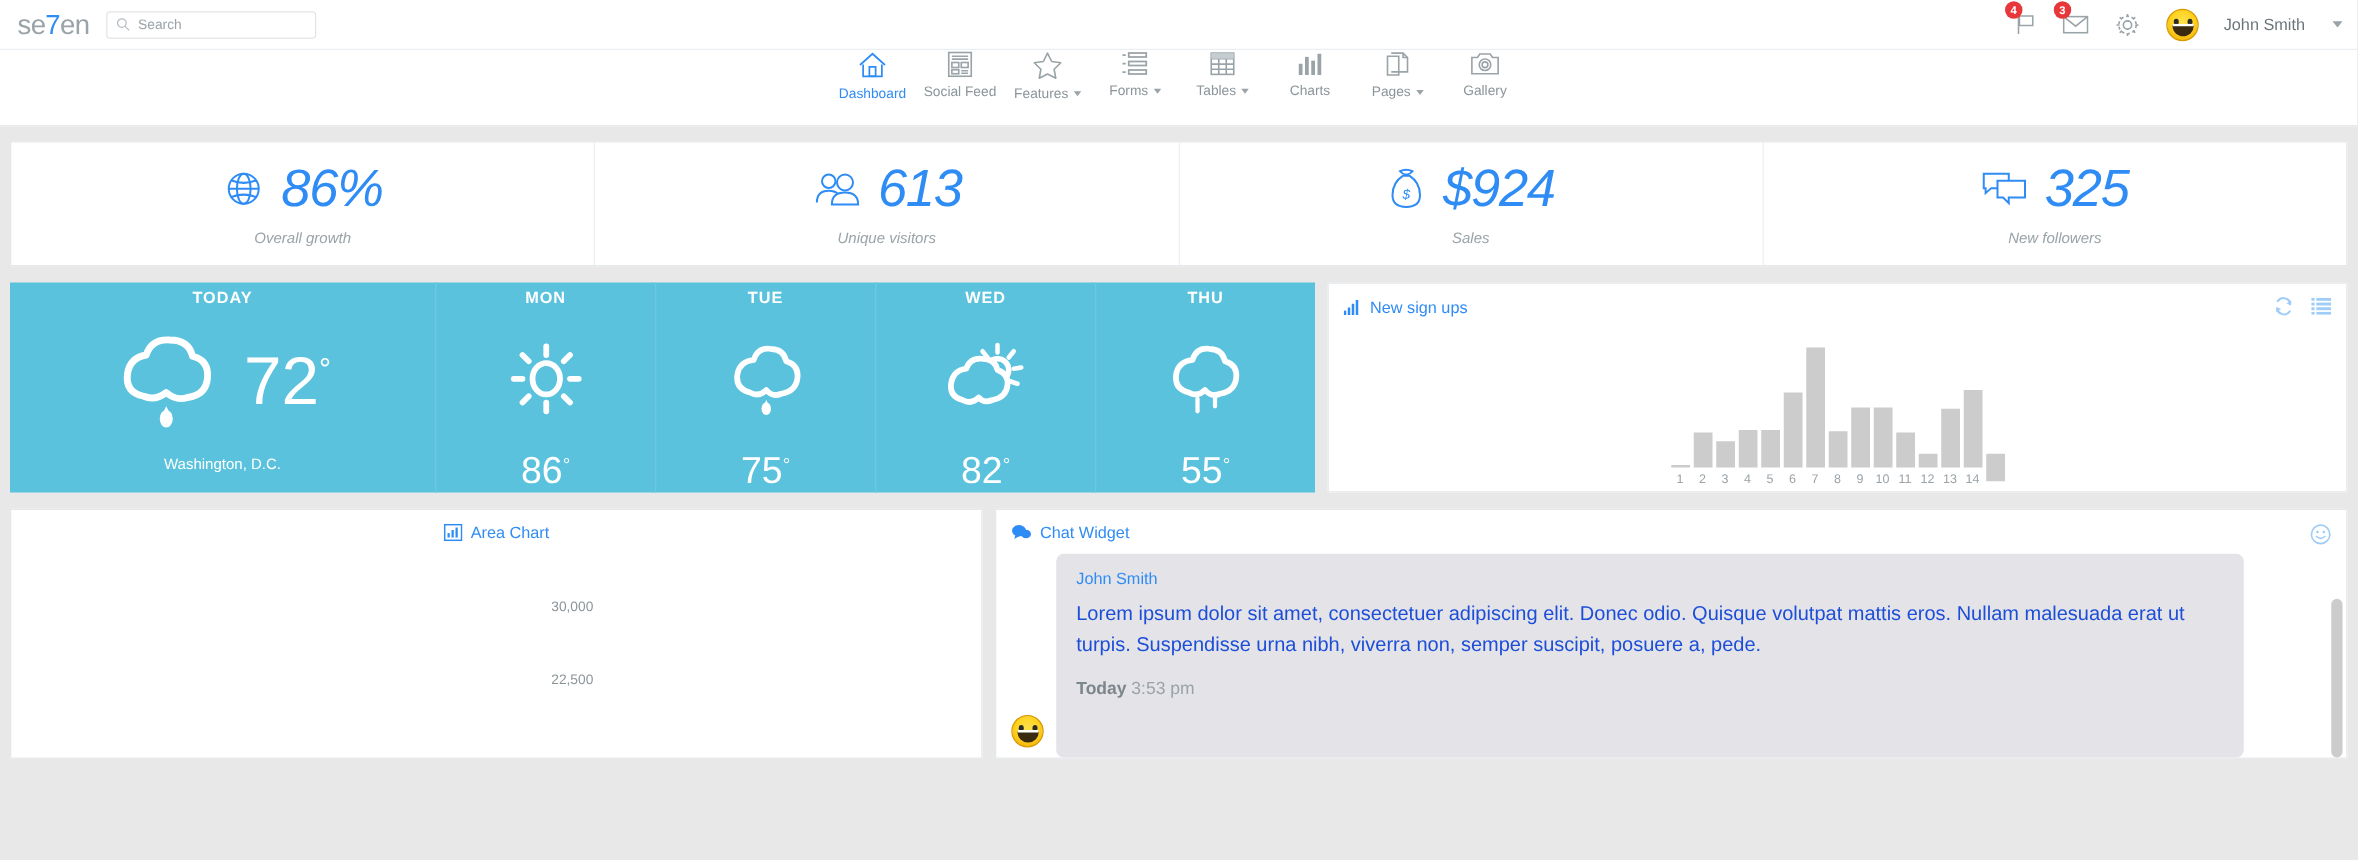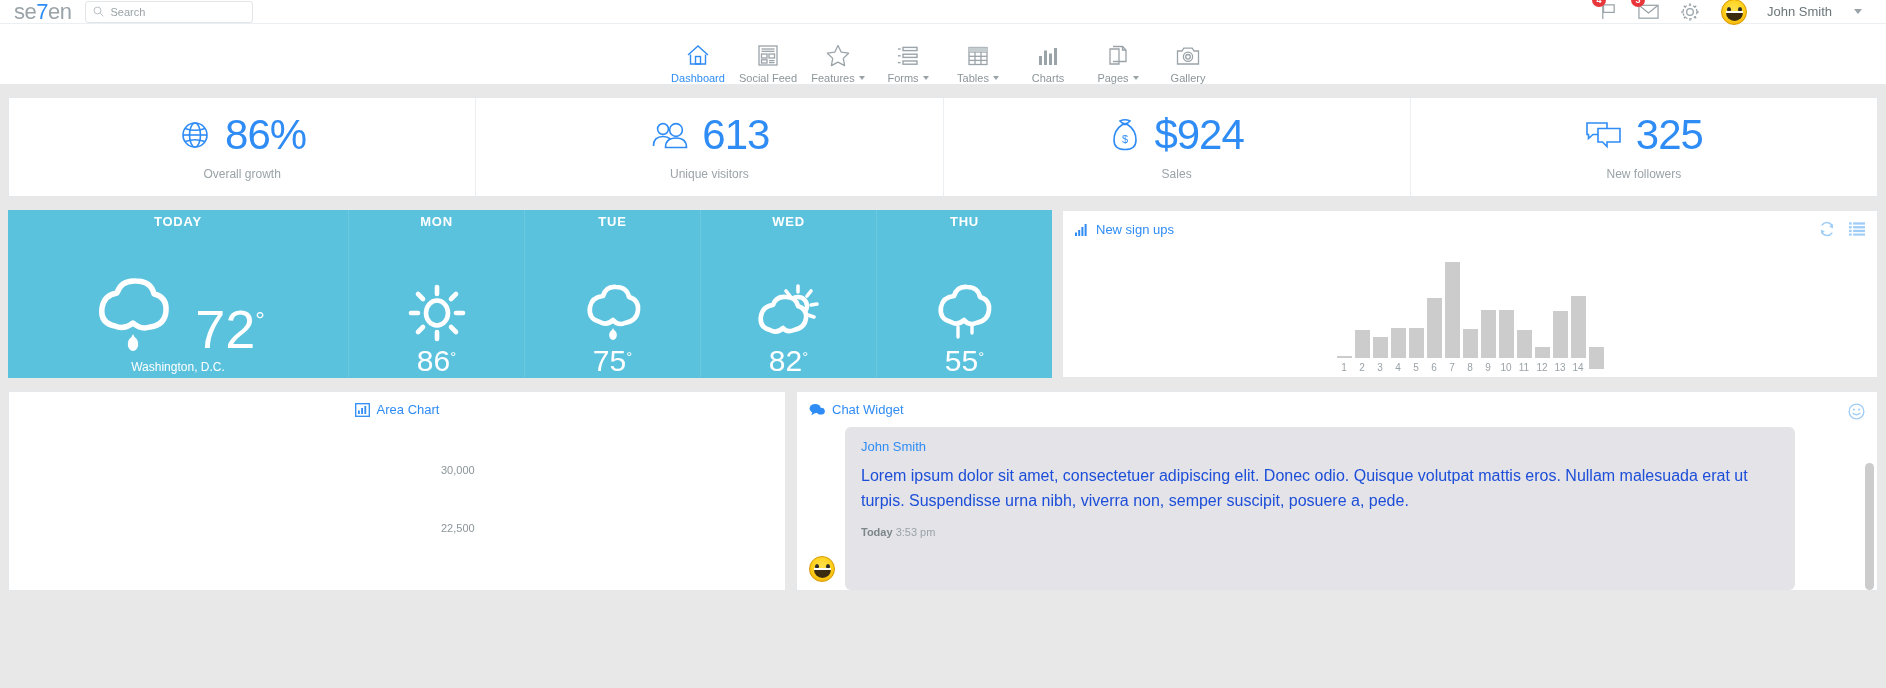--- a/index.html
+++ b/index.html
@@ -5,23 +5,23 @@
   * { box-sizing: border-box; margin: 0; padding: 0; }
   html, body {
     width: 1886px; height: 688px;
     font-family: "Liberation Sans", sans-serif;
     background: #e8e8e8;
     overflow: hidden;
   }
 
   
   .topbar {
-    height: 24px; background: #fff;
+    height: 40px; background: #fff;
     display: flex; align-items: center;
-    padding: 0 18px 0 14px;
+    padding: 0 6px 0 14px;
     border-bottom: 1px solid #eceff1;
     position: relative;
   }
   .logo { font-size: 22px; color: #9aa3a8; letter-spacing: -0.5px; }
   .logo b { color: #2f8cf5; font-weight: 400; }
   .search-wrap {
     margin-left: 14px; width: 168px; height: 22px;
     border: 1px solid #e1e5e8; border-radius: 3px;
     display: flex; align-items: center; padding: 0 7px;
     background: #fff;
@@ -63,21 +63,21 @@
   }
   .username { font-size: 13px; color: #6b7579; }
   .caret-down {
     width:0;height:0;border-left:4px solid transparent;border-right:4px solid transparent;
     border-top:5px solid #9aa3a8; margin-left:2px;
   }
 
   
   .navbar {
     height: 61px; background: #fff;
-    display: flex; justify-content: center; align-items: flex-end;
+    display: flex; justify-content: center; align-items: flex-start;
     border-bottom: 1px solid #e6eaec;
   }
   .nav-item {
     width: 70px; display: flex; flex-direction: column;
     align-items: center; gap: 5px; cursor: pointer;
   }
   .nav-label {
     font-size: 11px; color: #8b959a;
     display: flex; align-items: center; gap: 4px;
   }
@@ -86,20 +86,21 @@
     width:0;height:0;border-left:3.5px solid transparent;border-right:3.5px solid transparent;
     border-top:4.5px solid #9aa3a8;
   }
 
   
   .content { padding: 12px 8px 0 8px; }
 
   .stats-row {
     display: flex; background: #fff; border: 1px solid #e4e8ea;
     height: 100px;
+    font-style: italic;
   }
   .stat-card {
     flex: 1; display: flex; flex-direction: column;
     align-items: center; justify-content: center;
     border-right: 1px solid #eceff1;
   }
   .stat-card:last-child { border-right: 0; }
   .stat-top { display: flex; align-items: center; gap: 13px; }
   .stat-value {
     font-size: 42px; color: #2f8cf5; line-height: 1; font-weight: 400;
@@ -113,26 +114,26 @@
     flex: 0 0 1044px; display: flex; background: #5bc2de; color: #fff;
   }
   .wx-day {
     flex: 1; border-right: 1px solid #6cc9e2;
     display: flex; flex-direction: column; align-items: center;
     justify-content: center; padding-top: 4px;
   }
   .wx-day:last-child { border-right: 0; }
   .wx-day.today { flex: 0 0 341px; }
   .wx-name { font-size: 13px; letter-spacing: 0.8px; font-weight: bold; }
-  .wx-mid { display: flex; align-items: flex-end; justify-content: center; gap: 20px; flex: 1; }
+  .wx-mid { display: flex; align-items: center; justify-content: center; gap: 20px; flex: 1; }
   .wx-temp { font-size: 30px; font-weight: 300; display: flex; align-items: flex-start; }
   .wx-temp .deg { font-size: 15px; margin-top: 4px; }
   .today .wx-temp { font-size: 54px; }
   .today .wx-temp .deg { font-size: 24px; margin-top: 8px; }
-  .wx-city { font-size: 12px; padding-bottom: 4px; }
+  .wx-city { font-size: 12px; padding-bottom: 16px; }
 
   .panel {
     background: #fff; border: 1px solid #e4e8ea; flex: 1;
     display: flex; flex-direction: column;
   }
   .panel-head {
     display: flex; align-items: center; padding: 10px 12px 4px 12px;
   }
   .panel-title {
     color: #2f8cf5; font-size: 13px; display: flex; align-items: center; gap: 7px;
@@ -177,21 +178,21 @@
     content:""; position:absolute; left:4px; bottom:3px; width:17px; height:8px;
     background:#3a2b10; border-radius:0 0 9px 9px; border-top:2px solid #fff;
   }
   .bubble {
     background: #e3e3e8; border-radius: 6px; margin-left: 10px;
     padding: 12px 16px 10px 16px; flex: 1; margin-right: 70px;
     position: relative;
   }
   .bubble-name { color: #2f8cf5; font-size: 13px; margin-bottom: 10px; }
   .bubble-text { font-size: 16px; color: #1d4ed8; line-height: 1.55; }
-  .bubble-time { font-size: 11px; color: #9aa3a8; margin-top: 12px; }
+  .bubble-time { font-size: 14px; color: #9aa3a8; margin-top: 12px; }
   .bubble-time b { color: #7c868b; font-weight: bold; }
 
   .chat-scroll {
     position: absolute; right: 3px; top: 42px; bottom: 0; width: 9px;
     background: #cccccc; border-radius: 5px;
   }
   .smiley-tool { position: absolute; right: 12px; top: 11px; }
 </style>
 </head>
 <body>

